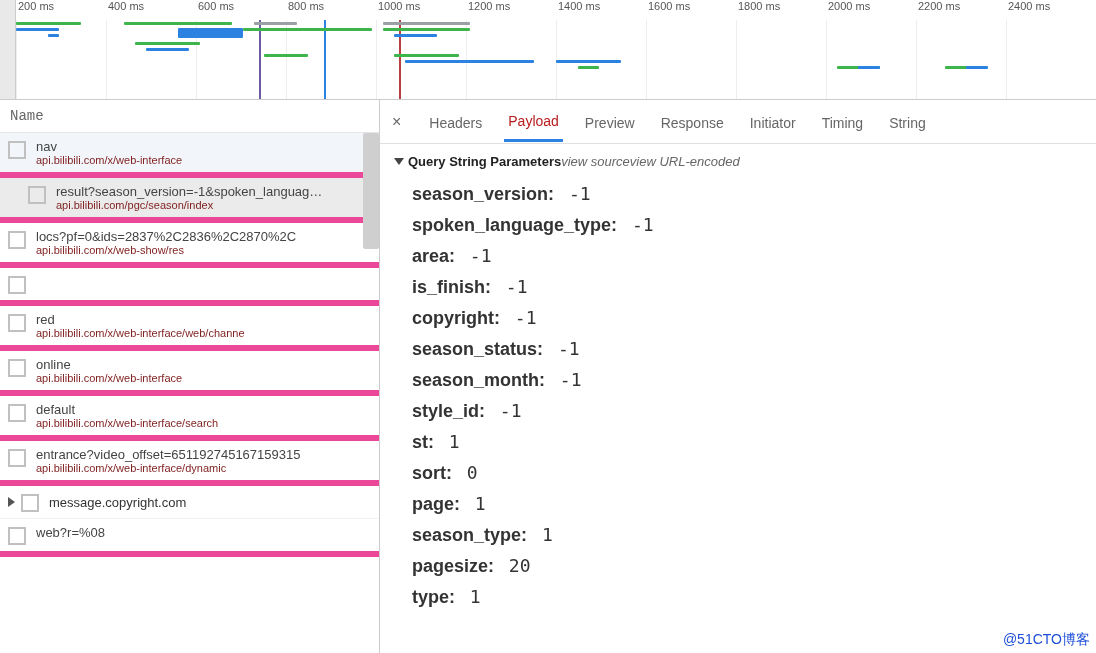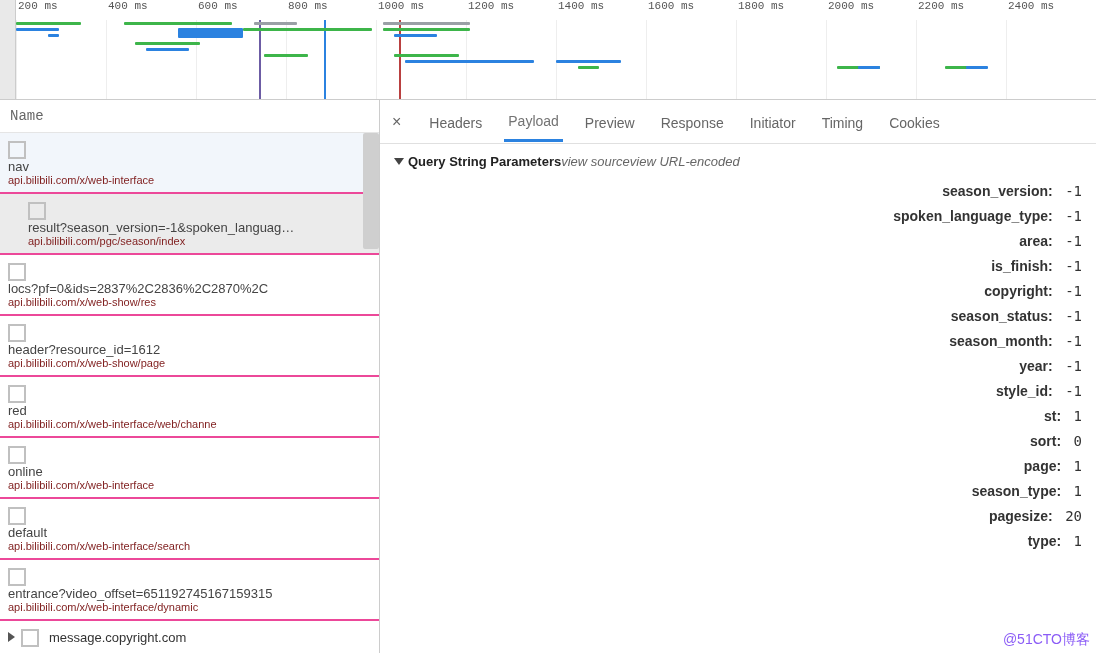--- a/index.html
+++ b/index.html
@@ -1,55 +1,55 @@
 <!DOCTYPE html>
 <html><head>
 <meta charset="utf-8">
 <style>
   * { box-sizing: border-box; margin: 0; padding: 0; }
   body { font-family: "Segoe UI", Arial, sans-serif; font-size: 13px; color: #333; background: #fff; width: 1096px; height: 653px; overflow: hidden; position: relative; }
-  .timeline-area { height: 100px; border-bottom: 1px solid #ccc; display: flex; font-family: Liberation Mono, monospace; }
+  .timeline-area { height: 100px; border-bottom: 1px solid #ccc; display: flex; }
   .timeline-gutter { width: 16px; background: #e9e9e9; border-right: 1px solid #ccc; }
   .timeline-body { flex: 1; position: relative; overflow: hidden; }
   .timeline-ticks { display: flex; height: 20px; font-size: 11px; color: #555; }
   .tick { flex: 1; text-align: left; padding-left: 2px; }
   .waterfall { position: absolute; top: 20px; left: 0; right: 0; bottom: 0; }
   .gridlines { position: absolute; inset: 0; display: flex; }
   .gridlines div { flex: 1; border-left: 1px solid #eee; }
   .bar { position: absolute; height: 3px; border-radius: 1px; }
   .vline { position: absolute; top: 0; bottom: 0; width: 2px; }
   .main { display: flex; height: 553px; }
   .names-panel { width: 380px; border-right: 1px solid #ccc; display: flex; flex-direction: column; }
   .names-header { padding: 8px 10px; font-size: 14px; color: #666; border-bottom: 1px solid #e5e5e5; font-family: Liberation Mono, monospace; }
   .names-list { flex: 1; overflow-y: auto; position: relative; }
-  .row { display: flex; align-items: flex-start; padding: 6px 8px; border-bottom: 2px solid #ec4899; background: #fff; flex-direction: column; }
+  .row { display: flex; align-items: flex-start; padding: 6px 8px; border-bottom: 6px solid #ec4899; background: #fff; }
   .row.selected { background: #ebebeb; padding-left: 28px; }
   .row.hover { background: #f2f6fb; }
   .chk { width: 18px; height: 18px; border: 2px solid #c0c0c0; margin-right: 10px; margin-top: 2px; flex-shrink: 0; }
   .row-text { overflow: hidden; }
   .row-name { color: #444; font-size: 13px; white-space: nowrap; overflow: hidden; text-overflow: ellipsis; }
   .row-domain { color: #7f1d1d; font-size: 11px; white-space: nowrap; overflow: hidden; text-overflow: ellipsis; }
   .group-row { display: flex; align-items: center; padding: 6px 8px; border-bottom: 1px solid #f3f3f3; }
   .tri { width: 0; height: 0; border-top: 5px solid transparent; border-bottom: 5px solid transparent; border-left: 7px solid #555; margin-right: 6px; }
   .scrollbar-stub { position: absolute; right: 0; top: 0; width: 16px; height: 116px; background: #cfcfcf; border-radius: 2px; }
   .details-panel { flex: 1; display: flex; flex-direction: column; }
   .tabs { display: flex; align-items: center; border-bottom: 1px solid #e0e0e0; height: 44px; padding: 0 6px; gap: 18px; }
   .close { font-size: 16px; color: #666; padding: 0 6px; cursor: pointer; }
   .tab { color: #666; font-size: 14px; padding: 12px 4px 10px; cursor: pointer; }
-  .tab.active { color: #737373; border-bottom: 3px solid #2b82e0; }
+  .tab.active { color: #b91c1c; border-bottom: 3px solid #2b82e0; }
   .payload-body { padding: 10px 14px; overflow-y: auto; }
   .section-head { display: flex; align-items: center; margin-bottom: 14px; }
   .section-title { font-weight: bold; color: #222; }
   .caret { width: 0; height: 0; border-left: 5px solid transparent; border-right: 5px solid transparent; border-top: 7px solid #444; margin-right: 4px; }
   .link-like { color: #666; cursor: pointer; font-style: italic; }
   .params { padding-left: 18px; display: flex; flex-direction: column; gap: 9px; }
-  .param { font-size: 14px; text-align: right; }
+  .param { font-size: 18px; }
   .pkey { font-weight: bold; color: #333; }
   .pval { color: #333; margin-left: 4px; font-family: Consolas, monospace; }
-  .watermark { position: absolute; right: 6px; bottom: 4px; color: #8b5cf6; font-size: 14px; margin-left: 8px; }
+  .watermark { position: absolute; right: 6px; bottom: 4px; color: #1d4ed8; font-size: 14px; margin-left: 8px; }
 </style>
 </head>
 <body>
 
 <div class="timeline-area">
   <div class="timeline-gutter"></div>
   <div class="timeline-body">
     <div class="timeline-ticks" id="ticks">
         <div class="tick">200 ms</div>
         <div class="tick">400 ms</div>
@@ -131,24 +131,20 @@
         </div>
         <div class="row ">
           <span class="chk"></span>
           <div class="row-text">
             <div class="row-name">locs?pf=0&amp;ids=2837%2C2836%2C2870%2C</div>
             <div class="row-domain">api.bilibili.com/x/web-show/res</div>
           </div>
         </div>
         <div class="row ">
           <span class="chk"></span>
-          <div class="row-text">
-            <div class="row-name">header?resource_id=1612</div>
-            <div class="row-domain">api.bilibili.com/x/web-show/page</div>
-          </div>
         </div>
         <div class="row ">
           <span class="chk"></span>
           <div class="row-text">
             <div class="row-name">red</div>
             <div class="row-domain">api.bilibili.com/x/web-interface/web/channe</div>
           </div>
         </div>
         <div class="row ">
           <span class="chk"></span>
@@ -187,38 +183,37 @@
 
   <div class="details-panel">
     <div class="tabs" id="tabs">
       <span class="close">×</span>
     <span class="tab">Headers</span>
         <span class="tab active">Payload</span>
         <span class="tab">Preview</span>
         <span class="tab">Response</span>
         <span class="tab">Initiator</span>
         <span class="tab">Timing</span>
-        <span class="tab">Cookies</span>
+        <span class="tab">String</span>
       </div>
     <div class="payload-body">
       <div class="section-head">
         <span class="caret"></span>
         <span class="section-title">Query String Parameters</span>
         <span class="link-like">view source</span>
         <span class="link-like">view URL-encoded</span>
       </div>
       <div class="params" id="params">
           <div class="param"><span class="pkey">season_version:</span><span class="pval"> -1</span></div>
           <div class="param"><span class="pkey">spoken_language_type:</span><span class="pval"> -1</span></div>
           <div class="param"><span class="pkey">area:</span><span class="pval"> -1</span></div>
           <div class="param"><span class="pkey">is_finish:</span><span class="pval"> -1</span></div>
           <div class="param"><span class="pkey">copyright:</span><span class="pval"> -1</span></div>
           <div class="param"><span class="pkey">season_status:</span><span class="pval"> -1</span></div>
           <div class="param"><span class="pkey">season_month:</span><span class="pval"> -1</span></div>
-          <div class="param"><span class="pkey">year:</span><span class="pval"> -1</span></div>
           <div class="param"><span class="pkey">style_id:</span><span class="pval"> -1</span></div>
           <div class="param"><span class="pkey">st:</span><span class="pval"> 1</span></div>
           <div class="param"><span class="pkey">sort:</span><span class="pval"> 0</span></div>
           <div class="param"><span class="pkey">page:</span><span class="pval"> 1</span></div>
           <div class="param"><span class="pkey">season_type:</span><span class="pval"> 1</span></div>
           <div class="param"><span class="pkey">pagesize:</span><span class="pval"> 20</span></div>
           <div class="param"><span class="pkey">type:</span><span class="pval"> 1</span></div>
         </div>
     </div>
   </div>

